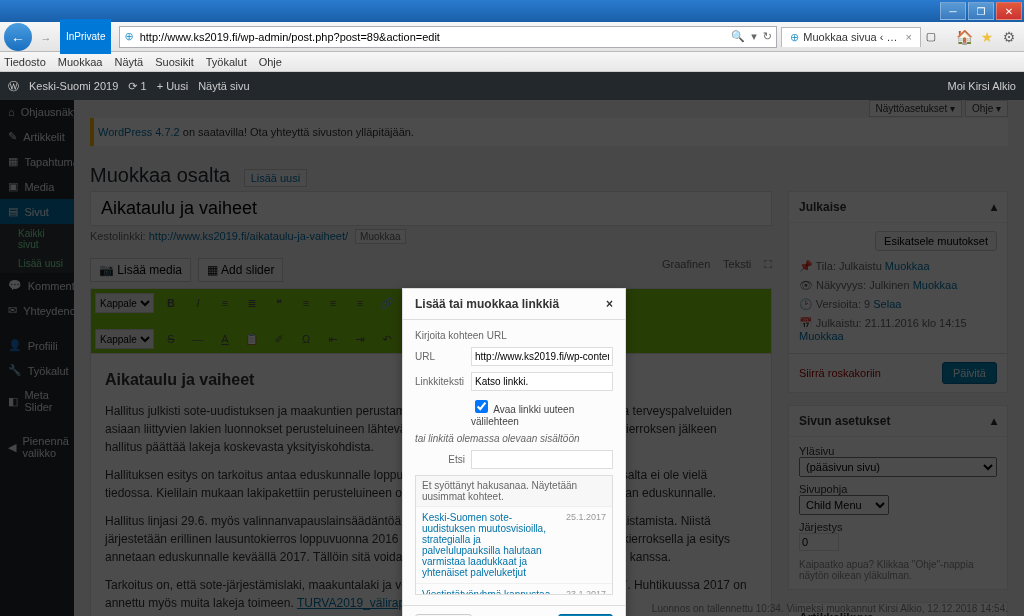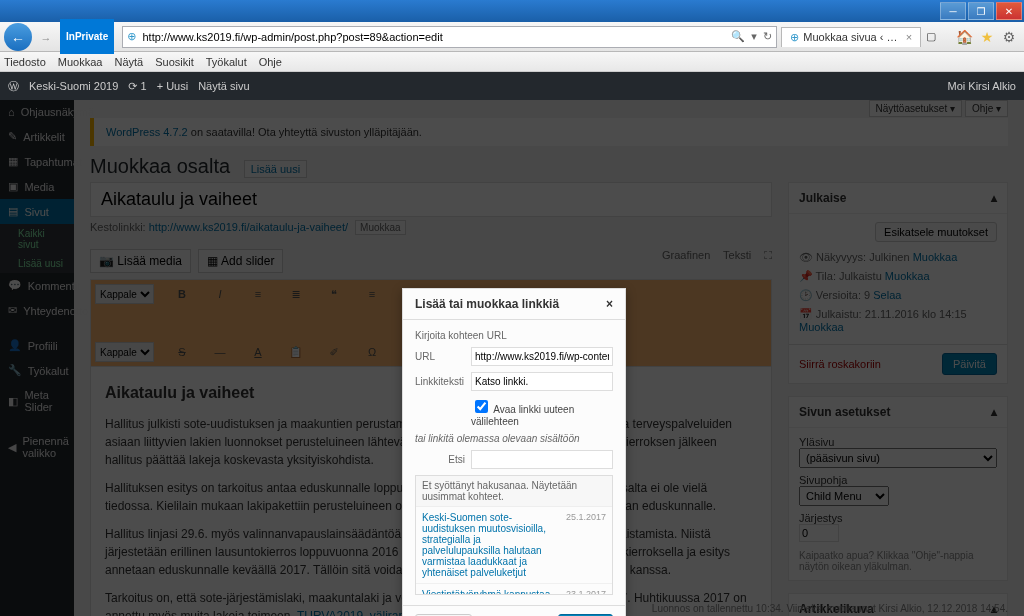--- a/index.html
+++ b/index.html
@@ -3,51 +3,51 @@
 <meta charset="utf-8">
 <style>
 html,body{margin:0;padding:0;font-family:"Segoe UI",Arial,sans-serif;font-size:11px;color:#333;background:#f0f0f0;overflow:hidden}
 *{box-sizing:border-box}
 .titlebar{height:22px;background:linear-gradient(#2a7bd0,#1a5fa8);display:flex;justify-content:flex-end;align-items:center;padding:0 2px}
 .winbtn{width:26px;height:18px;margin-left:2px;display:flex;align-items:center;justify-content:center;color:#fff;font-size:10px;border:1px solid rgba(255,255,255,.3);background:linear-gradient(#5a9bd5,#3a7bc0)}
 .winbtn.close{background:linear-gradient(#e05a3a,#c33)}
 .navbar{height:30px;background:linear-gradient(#f7f7f7,#e4e4e4);border-bottom:1px solid #b8b8b8;display:flex;align-items:center;padding:0 4px}
 .navback{width:28px;height:28px;border-radius:50%;background:linear-gradient(#4a9de0,#1a6fc0);color:#fff;display:flex;align-items:center;justify-content:center;font-size:14px;margin-right:4px}
 .navfwd{width:20px;height:20px;color:#888;display:flex;align-items:center;justify-content:center}
-.inprivate{background:#0078d7;color:#fff;font-size:10px;padding:12px 6px;margin:0 4px;font-weight:bold}
+.inprivate{background:#0078d7;color:#fff;font-size:10px;padding:12px 6px;margin:0 4px;font-weight:normal}
 .addrbar{flex:1;height:22px;border:1px solid #abadb3;background:#fff;display:flex;align-items:center;padding:0 4px;margin:0 4px}
 .addrbar input{flex:1;border:none;outline:none;font-size:11px}
 .addricons{display:flex;gap:6px;color:#666;font-size:11px}
 .tab{border:1px solid #b8b8b8;border-bottom:none;background:#fff;padding:3px 8px;display:flex;align-items:center;gap:4px;font-size:11px;max-width:140px}
 .tab .x{color:#888}
 .starbtn{width:22px;height:22px;display:flex;align-items:center;justify-content:center;color:#f0c040;font-size:14px}
 .menubar{height:20px;background:linear-gradient(#f7f7f7,#e8e8e8);border-bottom:1px solid #ccc;display:flex;align-items:center;padding:0 4px;gap:12px;font-size:11px}
 .wp{display:flex;height:544px;background:#f1f1f1;position:relative}
 .wpbar{height:28px;background:#23282d;color:#ccc;display:flex;align-items:center;padding:0 8px;font-size:11px;width:100%;position:absolute;top:0;left:0;right:0}
 .wpbar .sp{flex:1}
 .wpside{width:74px;background:#23282d;color:#eee;padding-top:28px;font-size:11px}
 .wpside .mi{padding:6px 8px;display:flex;align-items:center;gap:6px;color:#eee;cursor:pointer}
 .wpside .mi.active{background:#0073aa;color:#fff}
 .wpside .sub{padding:4px 8px 4px 18px;color:#8ea;font-size:10px;background:#32373c}
 .wpmain{flex:1;padding:36px 16px 10px 16px;overflow:hidden;position:relative}
-.notice{border-left:4px solid #ffba00;background:#fff;padding:8px 12px;margin-bottom:9px;font-size:11px}
+.notice{border-left:4px solid #ffba00;background:#fff;padding:8px 4px;margin-bottom:18px;font-size:11px}
 .notice a{color:#0073aa}
 h1.page{font-size:20px;font-weight:400;margin:4px 0;color:#23282d}
 h1.page .addnew{font-size:11px;border:1px solid #ccc;padding:2px 6px;margin-left:8px;color:#0073aa;background:#f7f7f7}
 .perma{font-size:11px;color:#666;margin-bottom:16px}
 .perma a{color:#0073aa}
 .perma .editbtn{border:1px solid #ccc;padding:1px 4px;background:#f7f7f7;margin-left:4px;font-size:10px}
 .cols{display:flex;gap:16px}
 .left{flex:1}
 .right{width:220px}
 .titleinput{width:100%;padding:6px 10px;font-size:18px;border:1px solid #ddd;background:#fff;margin-bottom:4px}
 .mediab{margin:6px 0}
 .mediab button{border:1px solid #ccc;background:#f7f7f7;padding:4px 8px;font-size:12px;margin-right:4px}
 .edtabs{float:right;font-size:11px;color:#666}
-.toolbar{border:1px solid #ddd;background:#fdba74;padding:4px;display:flex;flex-wrap:wrap;gap:18px;align-items:flex-start}
+.toolbar{border:1px solid #ddd;background:#84cc16;padding:4px;display:flex;flex-wrap:wrap;gap:7px;align-items:flex-start}
 .toolbar .tb{width:20px;height:20px;display:flex;align-items:center;justify-content:center;font-size:11px;color:#555}
 .toolbar select{font-size:10px;height:20px;border:1px solid #ccc}
 .content{border:1px solid #ddd;border-top:none;background:#fff;padding:14px;font-size:12px;line-height:1.5;color:#333;height:340px;overflow:hidden}
 .content h3{font-size:16px;font-weight:bold;margin:0 0 10px 0}
 .content p{margin:0 0 10px 0}
 .content a{color:#0073aa;text-decoration:underline}
 .metabox{border:1px solid #e5e5e5;background:#fff;margin-bottom:12px}
 .metabox h2{font-size:12px;font-weight:bold;padding:8px 10px;border-bottom:1px solid #eee;margin:0;display:flex;justify-content:space-between}
 .metabox .mb{padding:8px 10px;font-size:11px}
 .metabox .row{padding:3px 0;color:#666}
@@ -261,22 +261,22 @@
       </div>
 
       <div class="right">
         <div class="metabox">
           <h2>
               <span>Julkaise</span>
               <span>▴</span>
             </h2>
           <div class="mb">
             <div style="text-align:right;margin-bottom:6px"><button class="btn-sec">Esikatsele muutokset</button></div>
+            <div class="row">📌 <span>Tila: Julkaistu </span><a>Muokkaa</a></div>
             <div class="row">👁 <span>Näkyvyys: Julkinen </span><a>Muokkaa</a></div>
-            <div class="row">📌 <span>Tila: Julkaistu </span><a>Muokkaa</a></div>
             <div class="row">🕑 <span>Versioita: 9 </span><a>Selaa</a></div>
             <div class="row">📅 <span>Julkaistu: 21.11.2016 klo 14:15</span><br><a>Muokkaa</a></div>
           </div>
           <div class="foot">
             <a>Siirrä roskakoriin</a>
             <button class="btn-primary">Päivitä</button>
           </div>
         </div>
 
         <div class="metabox">

